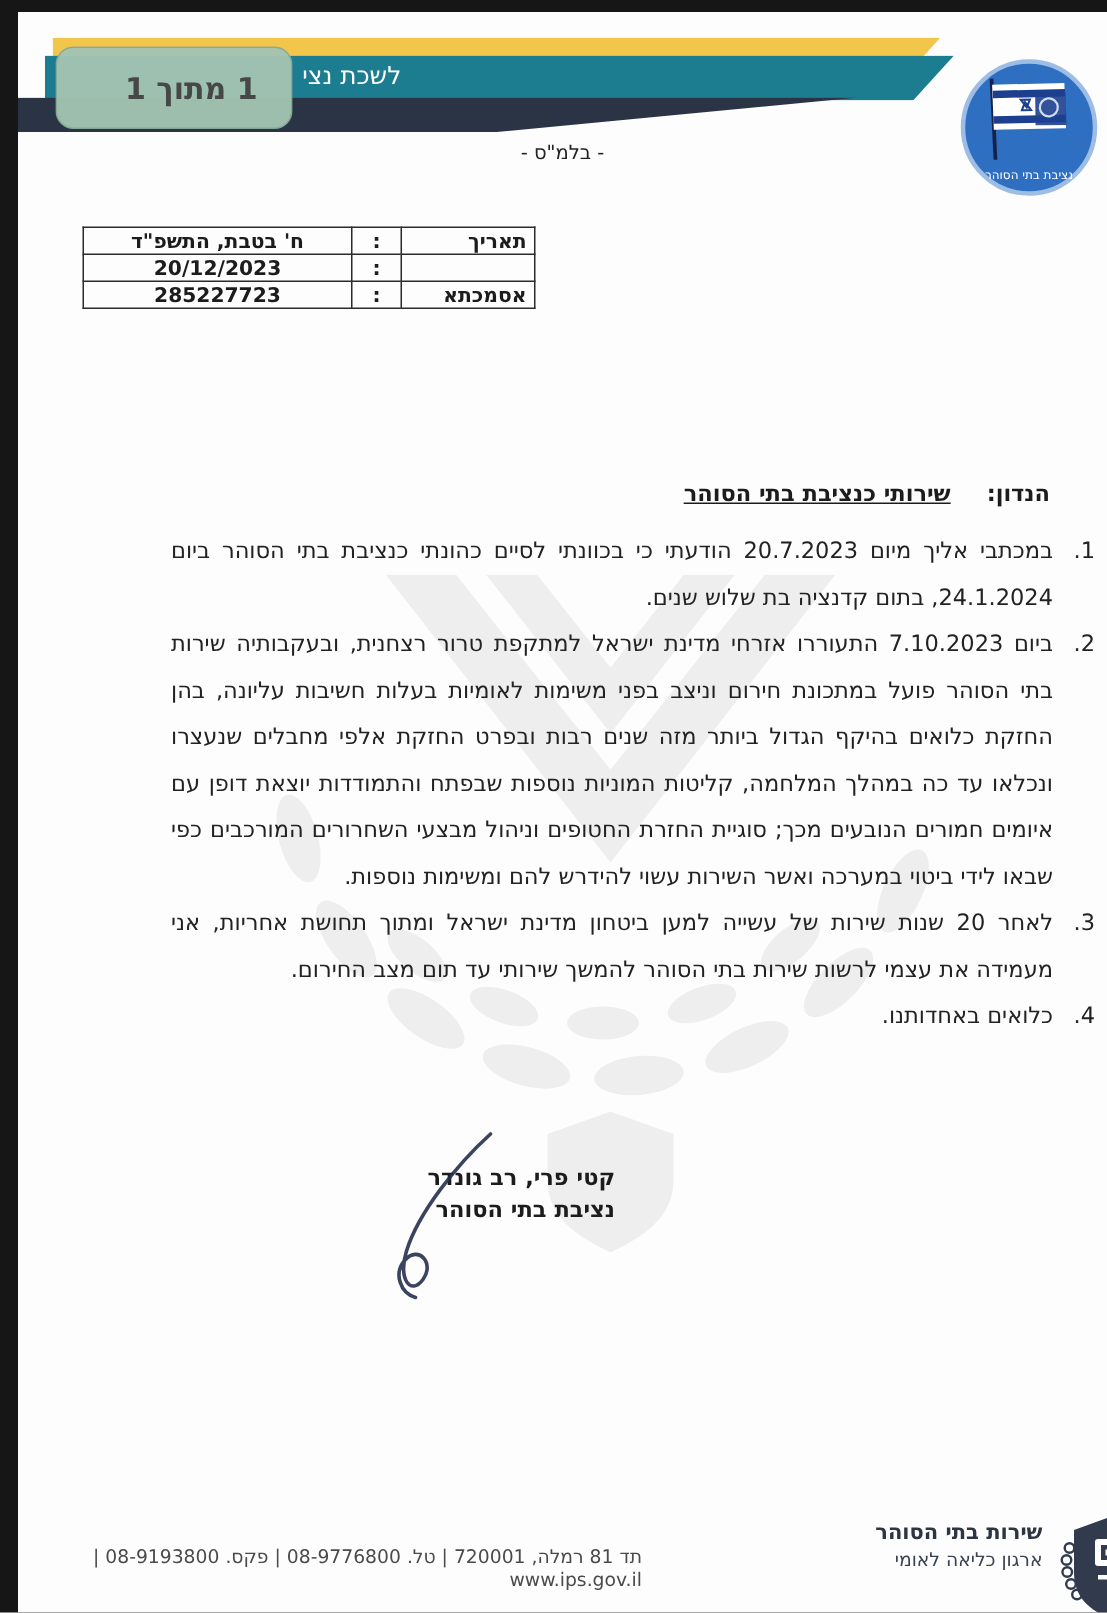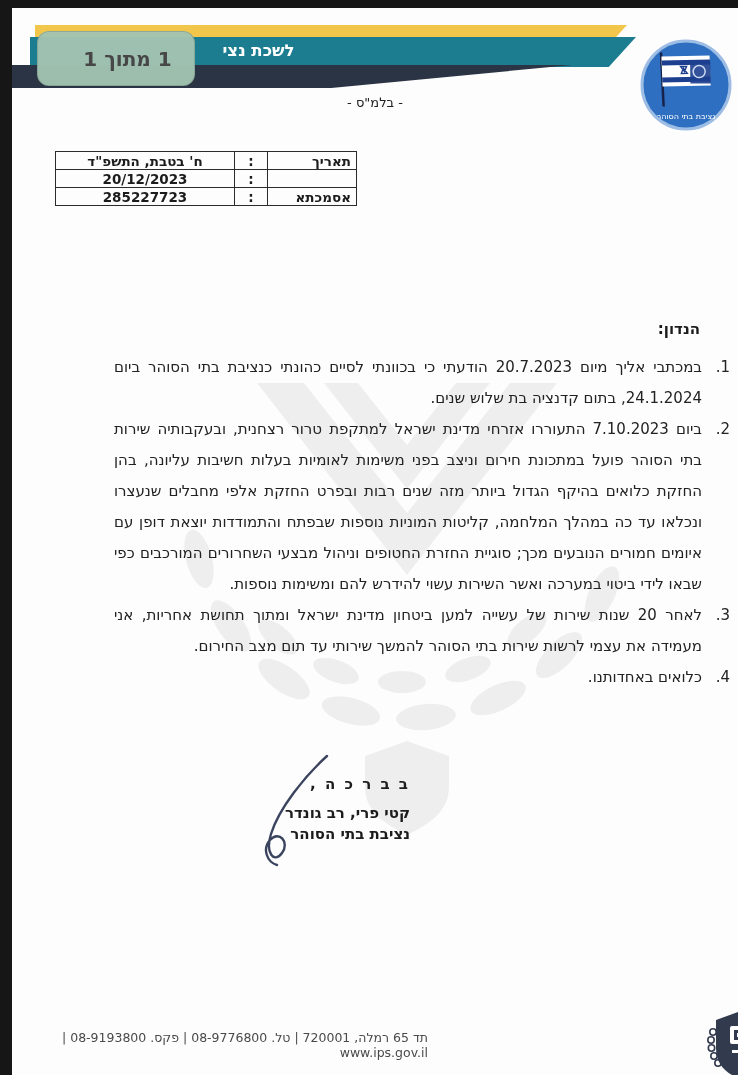--- a/index.html
+++ b/index.html
@@ -14,22 +14,22 @@
   }
   
   .band{position:absolute;}
   .band-yellow{left:23px;top:17px;width:592px;height:13px;background:#f2c64b;
     clip-path:polygon(0 0,100% 0,98% 100%,0 100%);}
   .band-teal{left:18px;top:29px;width:606px;height:30px;background:#1c7d90;
     clip-path:polygon(0 0,100% 0,95.5% 100%,0 100%);}
   .band-navy{left:0;top:57px;width:560px;height:23px;background:#2a3444;
     clip-path:polygon(0 0,100% 0,57% 100%,0 100%);}
   .band-teal-text{
-    position:absolute;left:164px;top:33px;width:165px;text-align:center;
-    color:#ffffff;font-size:16.5px;font-weight:700;direction:rtl;white-space:nowrap;
+    position:absolute;left:140px;top:33px;width:165px;text-align:center;
+    color:#ffffff;font-size:16.5px;font-weight:400;direction:rtl;white-space:nowrap;
   }
   .page-badge{
     position:absolute;left:25px;top:23px;width:133px;height:53px;
     background:rgba(162,195,178,.96);border:1px solid rgba(116,150,132,.55);
     border-radius:12px;display:flex;align-items:center;justify-content:center;
     color:#474747;font-size:20px;font-weight:bold;direction:rtl;z-index:5;padding-left:23px;
   }
   .classification{
     position:absolute;left:0;top:87px;width:726px;text-align:center;
     font-size:13px;color:#222;direction:rtl;
@@ -151,20 +151,21 @@
         <td class="lbl">אסמכתא</td>
         <td class="sep">:</td>
         <td class="val">285227723</td>
       </tr>
     </tbody>
   </table>
 
 
   <div class="subject">
     <span class="subject-label">הנדון:</span>
+    <span class="subject-text">שירותי כנציבת בתי הסוהר</span>
   </div>
 
   <div class="body-list">
     <div class="item">
       <span class="num">1.</span>
       <span class="txt">במכתבי אליך מיום 20.7.2023 הודעתי כי בכוונתי לסיים כהונתי כנציבת בתי הסוהר ביום 24.1.2024, בתום קדנציה בת שלוש שנים.</span>
     </div>
     <div class="item">
       <span class="num">2.</span>
       <span class="txt">ביום 7.10.2023 התעוררו אזרחי מדינת ישראל למתקפת טרור רצחנית, ובעקבותיה שירות בתי הסוהר פועל במתכונת חירום וניצב בפני משימות לאומיות בעלות חשיבות עליונה, בהן החזקת כלואים בהיקף הגדול ביותר מזה שנים רבות ובפרט החזקת אלפי מחבלים שנעצרו ונכלאו עד כה במהלך המלחמה, קליטות המוניות נוספות שבפתח והתמודדות יוצאת דופן עם איומים חמורים הנובעים מכך; סוגיית החזרת החטופים וניהול מבצעי השחרורים המורכבים כפי שבאו לידי ביטוי במערכה ואשר השירות עשוי להידרש להם ומשימות נוספות.</span>
@@ -173,29 +174,32 @@
       <span class="num">3.</span>
       <span class="txt">לאחר 20 שנות שירות של עשייה למען ביטחון מדינת ישראל ומתוך תחושת אחריות, אני מעמידה את עצמי לרשות שירות בתי הסוהר להמשך שירותי עד תום מצב החירום.</span>
     </div>
     <div class="item">
       <span class="num">4.</span>
       <span class="txt">כלואים באחדותנו.</span>
     </div>
   </div>
 
   <div class="closing">
-    <div class="regards">ב ב ר כ ה ,</div>
     <div class="name">קטי פרי, רב גונדר</div>
     <div class="title">נציבת בתי הסוהר</div>
   </div>
   <svg class="sig-stroke" viewBox="0 0 130 130">
     <path d="M100,6 C78,26 52,58 44,84 C38,103 47,114 55,103 C63,92 52,80 43,90 C35,99 40,112 50,115" fill="none" stroke="#26304e" stroke-width="2.4" stroke-linecap="round" opacity="0.9"></path>
   </svg>
 
-  <div class="footer-contact">תד 65 רמלה, 720001 | טל. 08-9776800 | פקס. 08-9193800 | www.ips.gov.il</div>
+  <div class="footer-org">
+    <div class="org-name">שירות בתי הסוהר</div>
+    <div class="org-sub">ארגון כליאה לאומי</div>
+  </div>
+  <div class="footer-contact">תד 81 רמלה, 720001 | טל. 08-9776800 | פקס. 08-9193800 | www.ips.gov.il</div>
   <svg class="footer-emblem" viewBox="0 0 60 72">
     <circle cx="9" cy="22" r="3.2" fill="none" stroke="#323b4e" stroke-width="1.6"></circle>
     <circle cx="7" cy="30" r="3.2" fill="none" stroke="#323b4e" stroke-width="1.6"></circle>
     <circle cx="7.5" cy="38" r="3.2" fill="none" stroke="#323b4e" stroke-width="1.6"></circle>
     <circle cx="10" cy="46" r="3.2" fill="none" stroke="#323b4e" stroke-width="1.6"></circle>
     <circle cx="14" cy="53" r="3.2" fill="none" stroke="#323b4e" stroke-width="1.6"></circle>
     <path d="M34,2 L58,10 L58,38 C58,53 48,62 34,68 C20,62 12,53 12,38 L12,10 Z" fill="#323b4e"></path>
     <rect x="26" y="16" width="16" height="18" rx="2" fill="#ffffff"></rect>
     <path d="M30,20 h8 v3 h-5 v4 h5 v3 h-8 Z" fill="#323b4e"></path>
     <rect x="28" y="40" width="12" height="3" fill="#ffffff"></rect>

